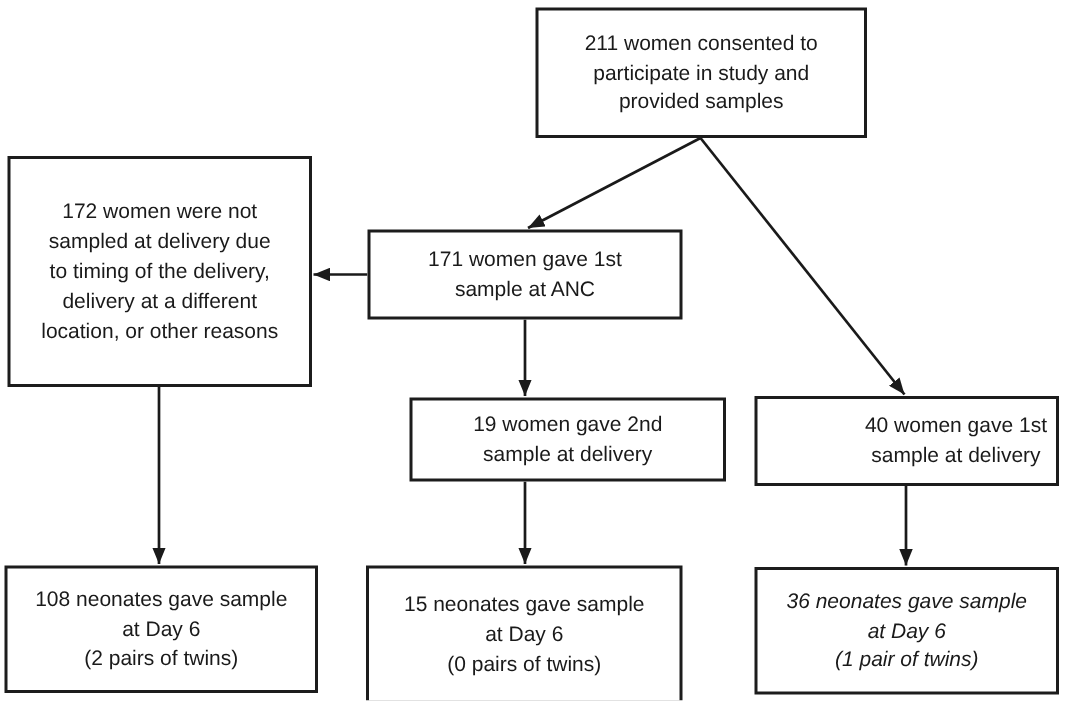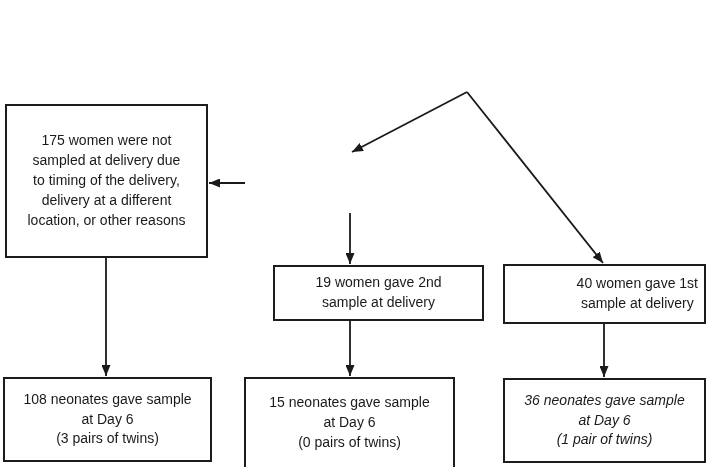--- a/index.html
+++ b/index.html
@@ -52,44 +52,53 @@
     </defs>
     <line x1="467" y1="92" x2="352" y2="152" stroke="#1a1a1a" stroke-width="1.8" marker-end="url(#arrowhead)"></line>
     <line x1="467" y1="92" x2="603" y2="263" stroke="#1a1a1a" stroke-width="1.8" marker-end="url(#arrowhead)"></line>
     <line x1="245" y1="183" x2="209" y2="183" stroke="#1a1a1a" stroke-width="1.8" marker-end="url(#arrowhead)"></line>
     <line x1="350" y1="213" x2="350" y2="264" stroke="#1a1a1a" stroke-width="1.8" marker-end="url(#arrowhead)"></line>
     <line x1="106" y1="258" x2="106" y2="376" stroke="#1a1a1a" stroke-width="1.8" marker-end="url(#arrowhead)"></line>
     <line x1="350" y1="321" x2="350" y2="376" stroke="#1a1a1a" stroke-width="1.8" marker-end="url(#arrowhead)"></line>
     <line x1="604" y1="324" x2="604" y2="377" stroke="#1a1a1a" stroke-width="1.8" marker-end="url(#arrowhead)"></line>
   </svg>
 
+  <div class="box" style="left:357px; top:5px; width:221px; height:87px;">
+    <span class="box-text">211 women consented to
+participate in study and
+provided samples</span>
+  </div>
 
   <div class="box" style="left:5px; top:104px; width:203px; height:154px;">
-    <span class="box-text">175 women were not
+    <span class="box-text">172 women were not
 sampled at delivery due
 to timing of the delivery,
 delivery at a different
 location, or other reasons</span>
   </div>
 
+  <div class="box" style="left:245px; top:153px; width:210px; height:60px;">
+    <span class="box-text">171 women gave 1st
+sample at ANC</span>
+  </div>
 
   <div class="box" style="left:244px; top:265px; width:211px; height:56px;margin-left:29px;">
     <span class="box-text">19 women gave 2nd
 sample at delivery</span>
   </div>
 
   <div class="box" style="left:503px; top:264px; width:203px; height:60px;justify-content:flex-end;">
     <span class="box-text">40 women gave 1st
 sample at delivery</span>
   </div>
 
   <div class="box" style="left:3px; top:377px; width:209px; height:85px;">
     <span class="box-text">108 neonates gave sample
 at Day 6
-(3 pairs of twins)</span>
+(2 pairs of twins)</span>
   </div>
 
   <div class="box" style="left:244px; top:377px; width:211px; height:92px;">
     <span class="box-text">15 neonates gave sample
 at Day 6
 (0 pairs of twins)</span>
   </div>
 
   <div class="box" style="left:503px; top:378px; width:203px; height:85px;font-style:italic;">
     <span class="box-text">36 neonates gave sample

